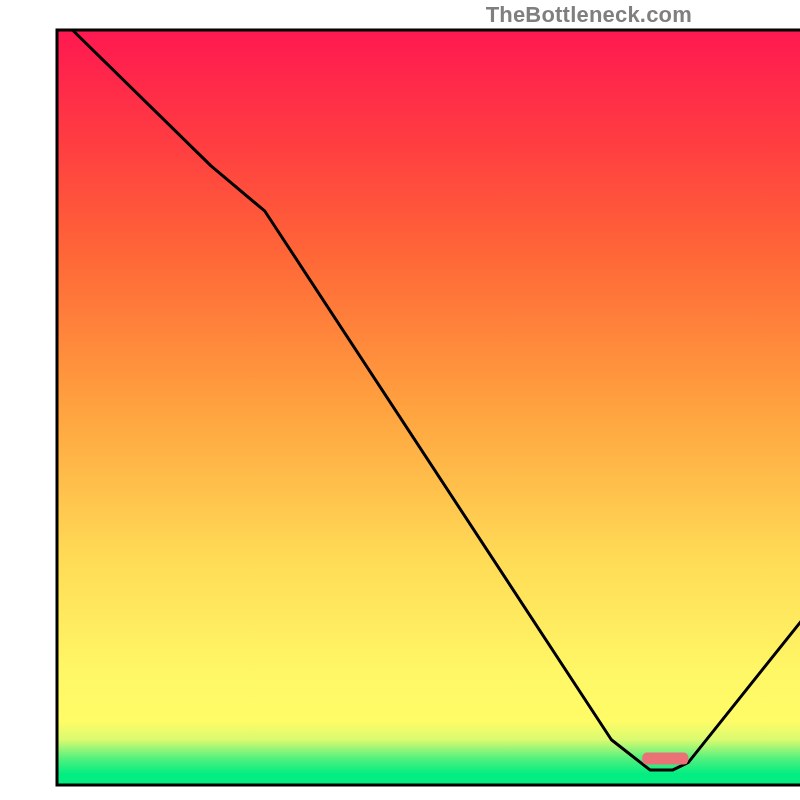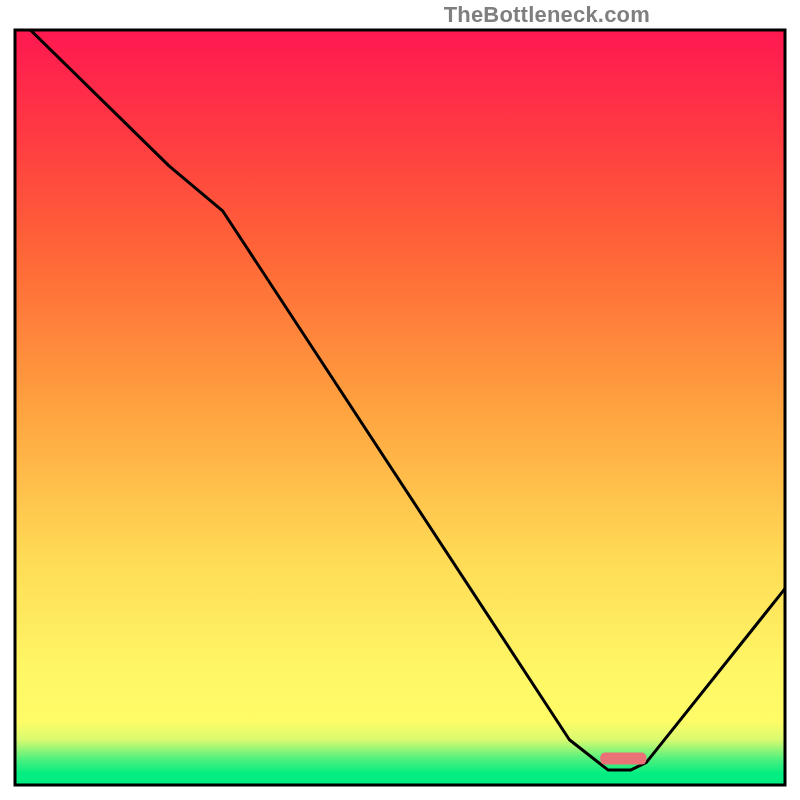--- a/index.html
+++ b/index.html
@@ -7,20 +7,21 @@
     padding: 0;
     width: 800px;
     height: 800px;
     background: #fff;
     overflow: hidden;
   }
   .wrap {
     position: relative;
     width: 664px;
     height: 800px;
+    margin-left: 42px;
   }
   .attrib {
     position: absolute;
     top: 2px;
     right: 14px;
     font-family: Arial, Helvetica, sans-serif;
     font-size: 22px;
     font-weight: 700;
     color: #7f7f7f;
     letter-spacing: 0.2px;

